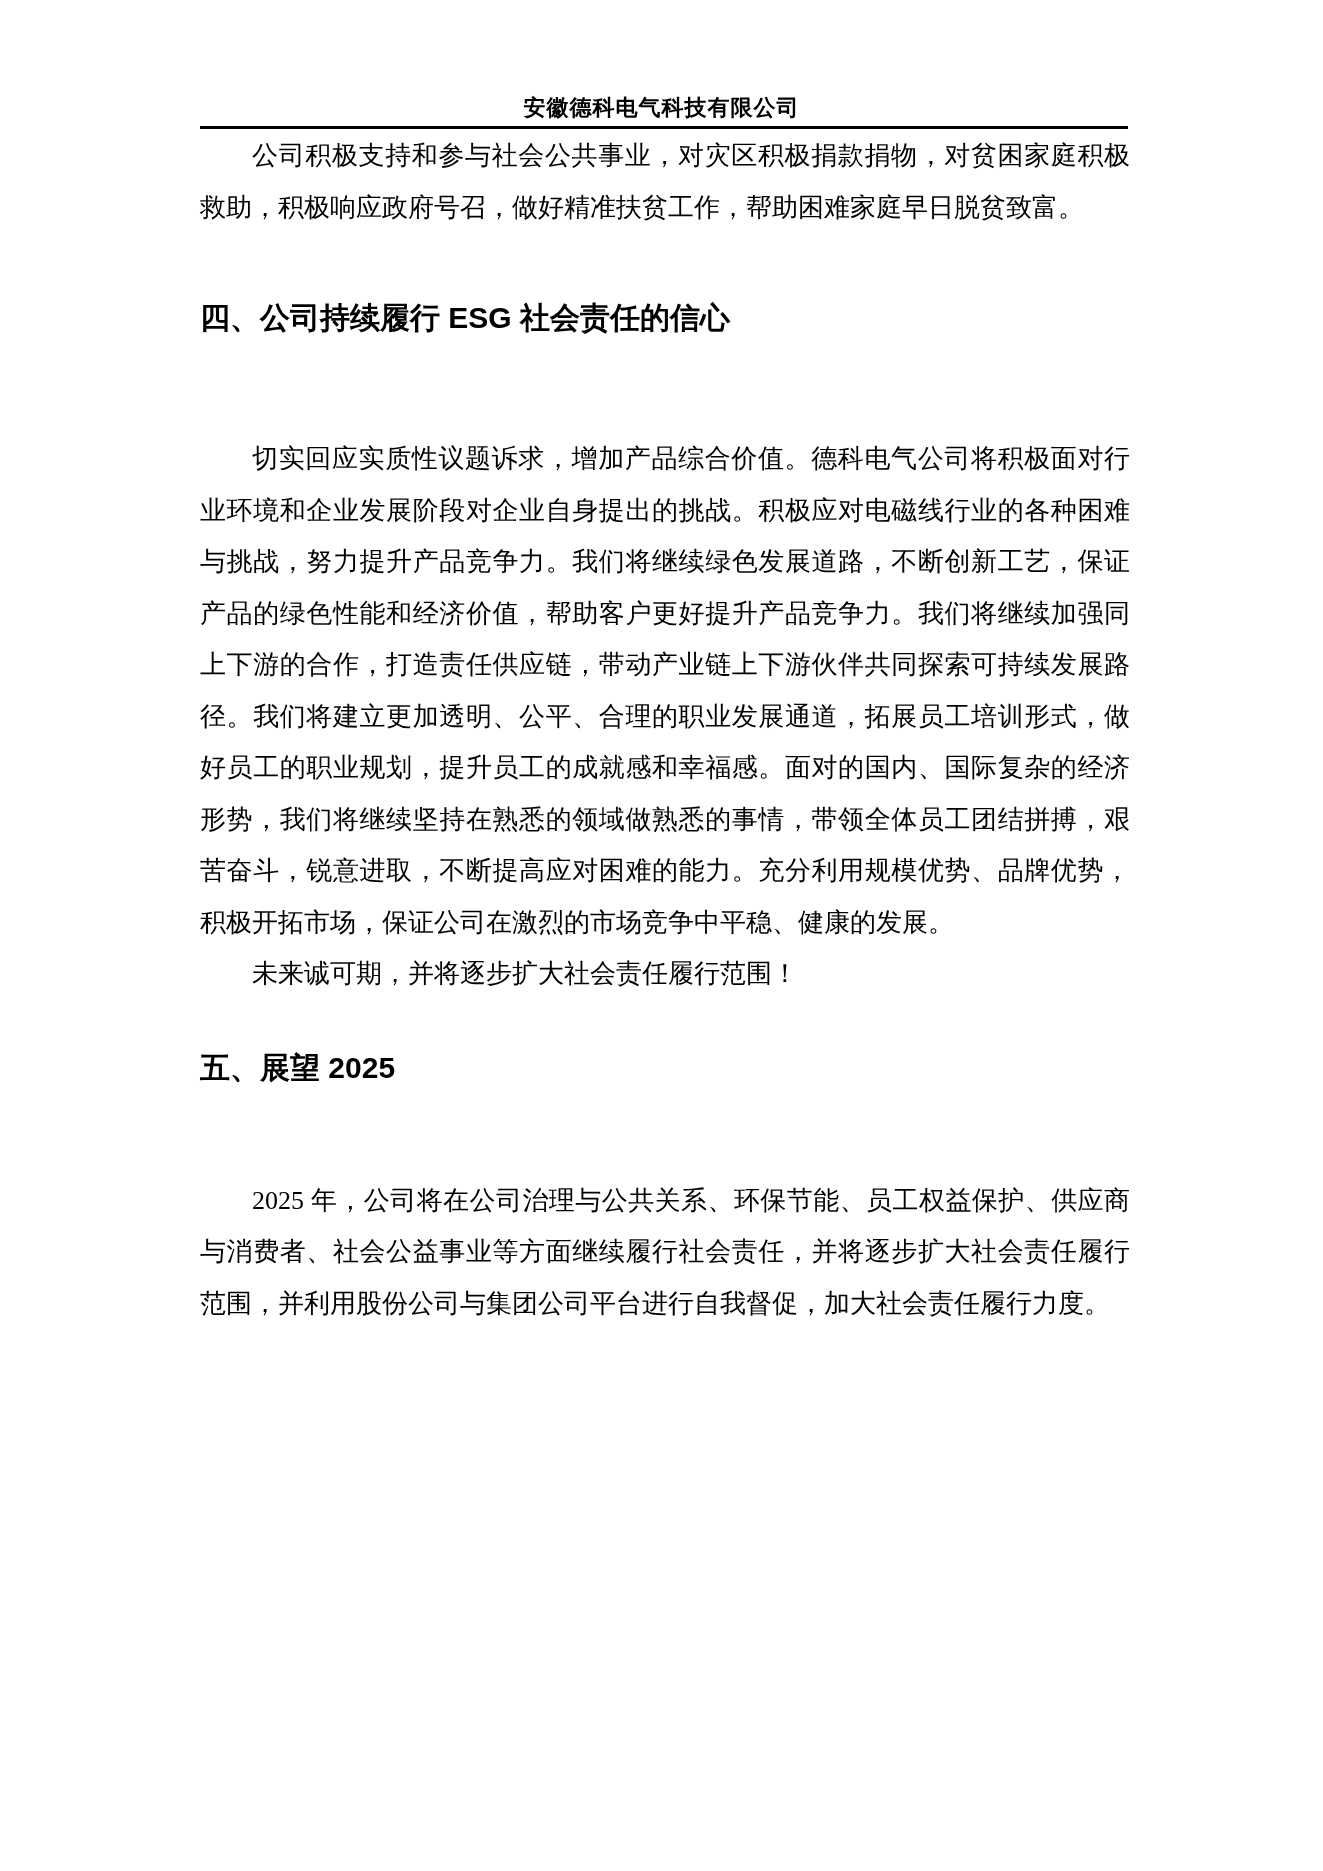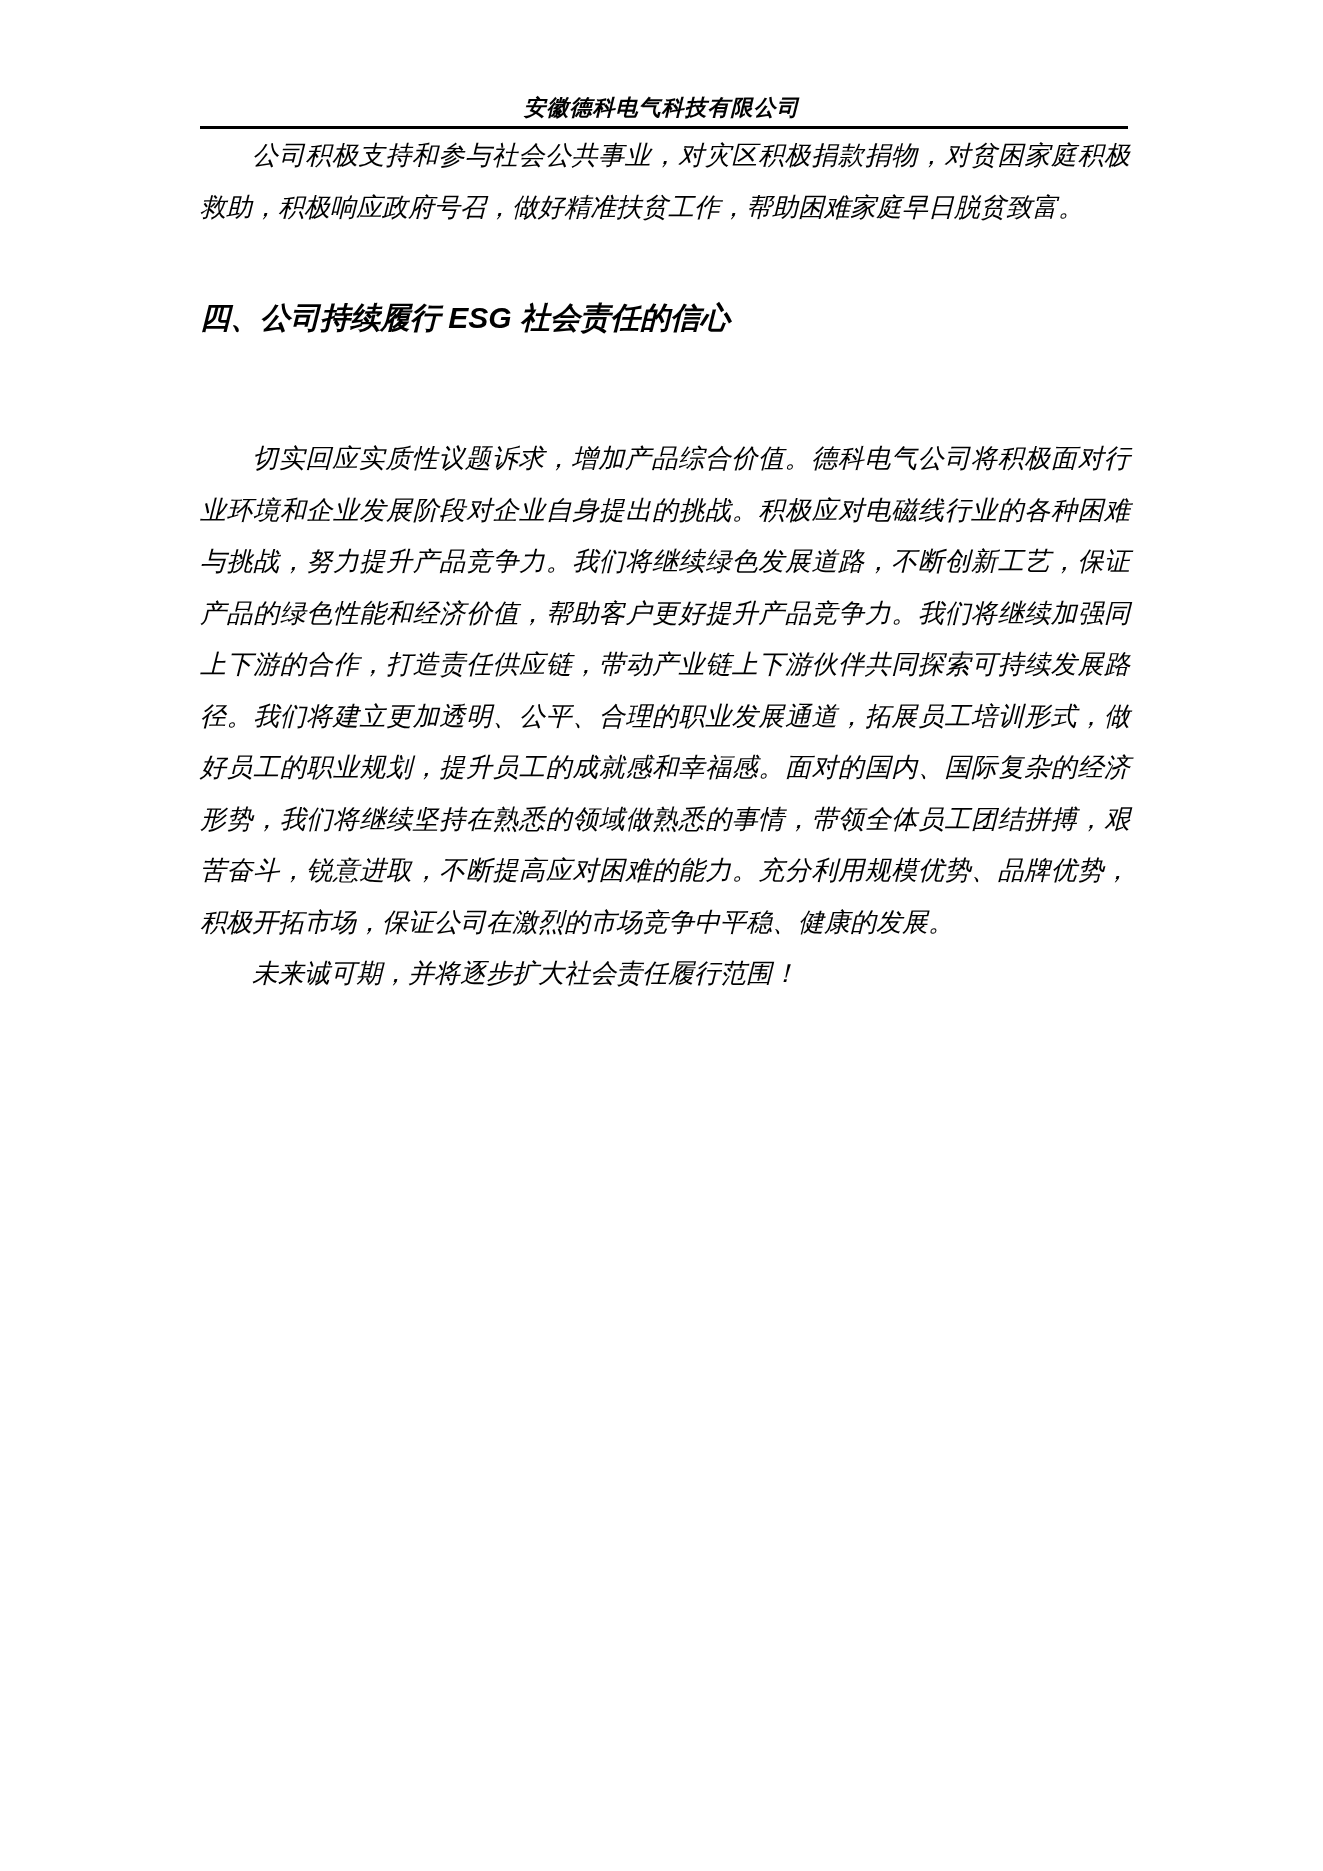--- a/index.html
+++ b/index.html
@@ -8,21 +8,20 @@
     background: #ffffff;
   }
   .page {
     position: relative;
     width: 1323px;
     height: 1681px;
     background: #ffffff;
     color: #000000;
     font-family: "Liberation Serif", "DejaVu Serif", serif;
     overflow: hidden;
-    font-style: italic;
   }
   .header-title {
     position: absolute;
     top: 93px;
     left: 0;
     width: 100%;
     text-align: center;
     font-size: 22px;
     font-weight: bold;
     letter-spacing: 1px;
@@ -86,21 +85,23 @@
     <p class="body-para">公司积极支持和参与社会公共事业，对灾区积极捐款捐物，对贫困家庭积极救助，积极响应政府号召，做好精准扶贫工作，帮助困难家庭早日脱贫致富。</p>
 
     <h2 class="section-heading four">四、公司持续履行 ESG 社会责任的信心</h2>
 
 
 
     <p class="body-para">切实回应实质性议题诉求，增加产品综合价值。德科电气公司将积极面对行业环境和企业发展阶段对企业自身提出的挑战。积极应对电磁线行业的各种困难与挑战，努力提升产品竞争力。我们将继续绿色发展道路，不断创新工艺，保证产品的绿色性能和经济价值，帮助客户更好提升产品竞争力。我们将继续加强同上下游的合作，打造责任供应链，带动产业链上下游伙伴共同探索可持续发展路径。我们将建立更加透明、公平、合理的职业发展通道，拓展员工培训形式，做好员工的职业规划，提升员工的成就感和幸福感。面对的国内、国际复杂的经济形势，我们将继续坚持在熟悉的领域做熟悉的事情，带领全体员工团结拼搏，艰苦奋斗，锐意进取，不断提高应对困难的能力。充分利用规模优势、品牌优势，积极开拓市场，保证公司在激烈的市场竞争中平稳、健康的发展。</p>
 
     <p class="body-para">未来诚可期，并将逐步扩大社会责任履行范围！</p>
 
+    <h2 class="section-heading five">五、展望 2025</h2>
 
+    <p class="body-para">2025 年，公司将在公司治理与公共关系、环保节能、员工权益保护、供应商与消费者、社会公益事业等方面继续履行社会责任，并将逐步扩大社会责任履行范围，并利用股份公司与集团公司平台进行自我督促，加大社会责任履行力度。</p>
 
   </div>
 
   <div class="footer">
     <span>19</span>
   </div>
 
 </div>
 
 </body></html>

